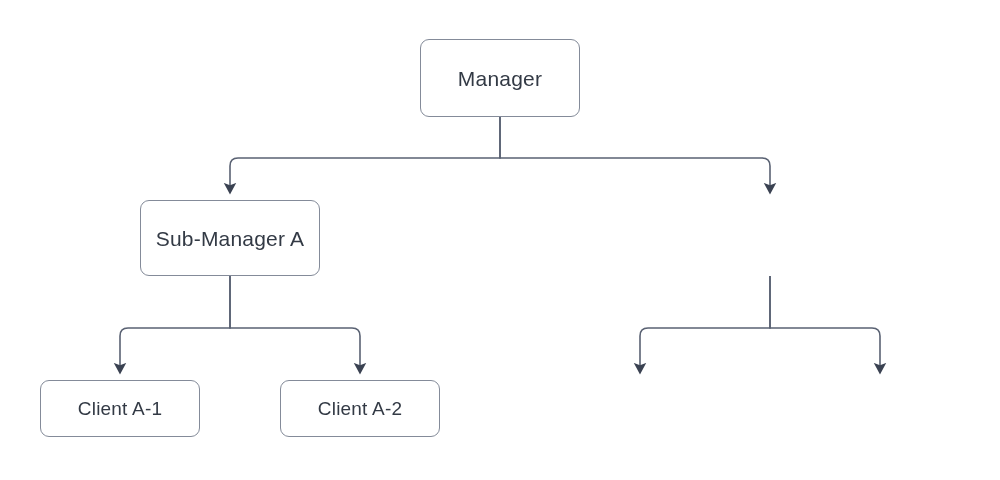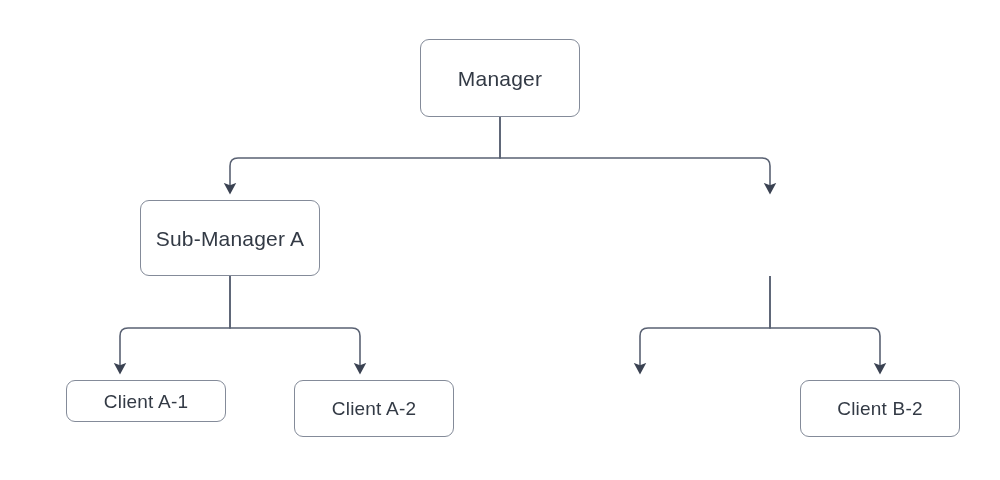--- a/index.html
+++ b/index.html
@@ -68,26 +68,23 @@
 
   <div class="node node-branch" style="left:140px; top:200px; width:180px; height:76px;">
     <span class="node-label">Sub-Manager A</span>
   </div>
 
   <div class="node node-root" style="left:420px; top:39px; width:160px; height:78px;">
     <span class="node-label">Manager</span>
   </div>
 
 
-  <div class="node node-leaf" style="left:40px; top:380px; width:160px; height:42px;margin-left:26px;">
+  <div class="node node-leaf" style="left:40px; top:380px; width:160px; height:57px;">
     <span class="node-label">Client A-1</span>
   </div>
 
-  <div class="node node-leaf" style="left:280px; top:380px; width:160px; height:57px;margin-left:14px;">
+  <div class="node node-leaf" style="left:280px; top:380px; width:160px; height:57px;">
     <span class="node-label">Client A-2</span>
   </div>
 
 
-  <div class="node node-leaf" style="left:800px; top:380px; width:160px; height:57px;">
-    <span class="node-label">Client B-2</span>
-  </div>
 
 </div>
 
 </body></html>

